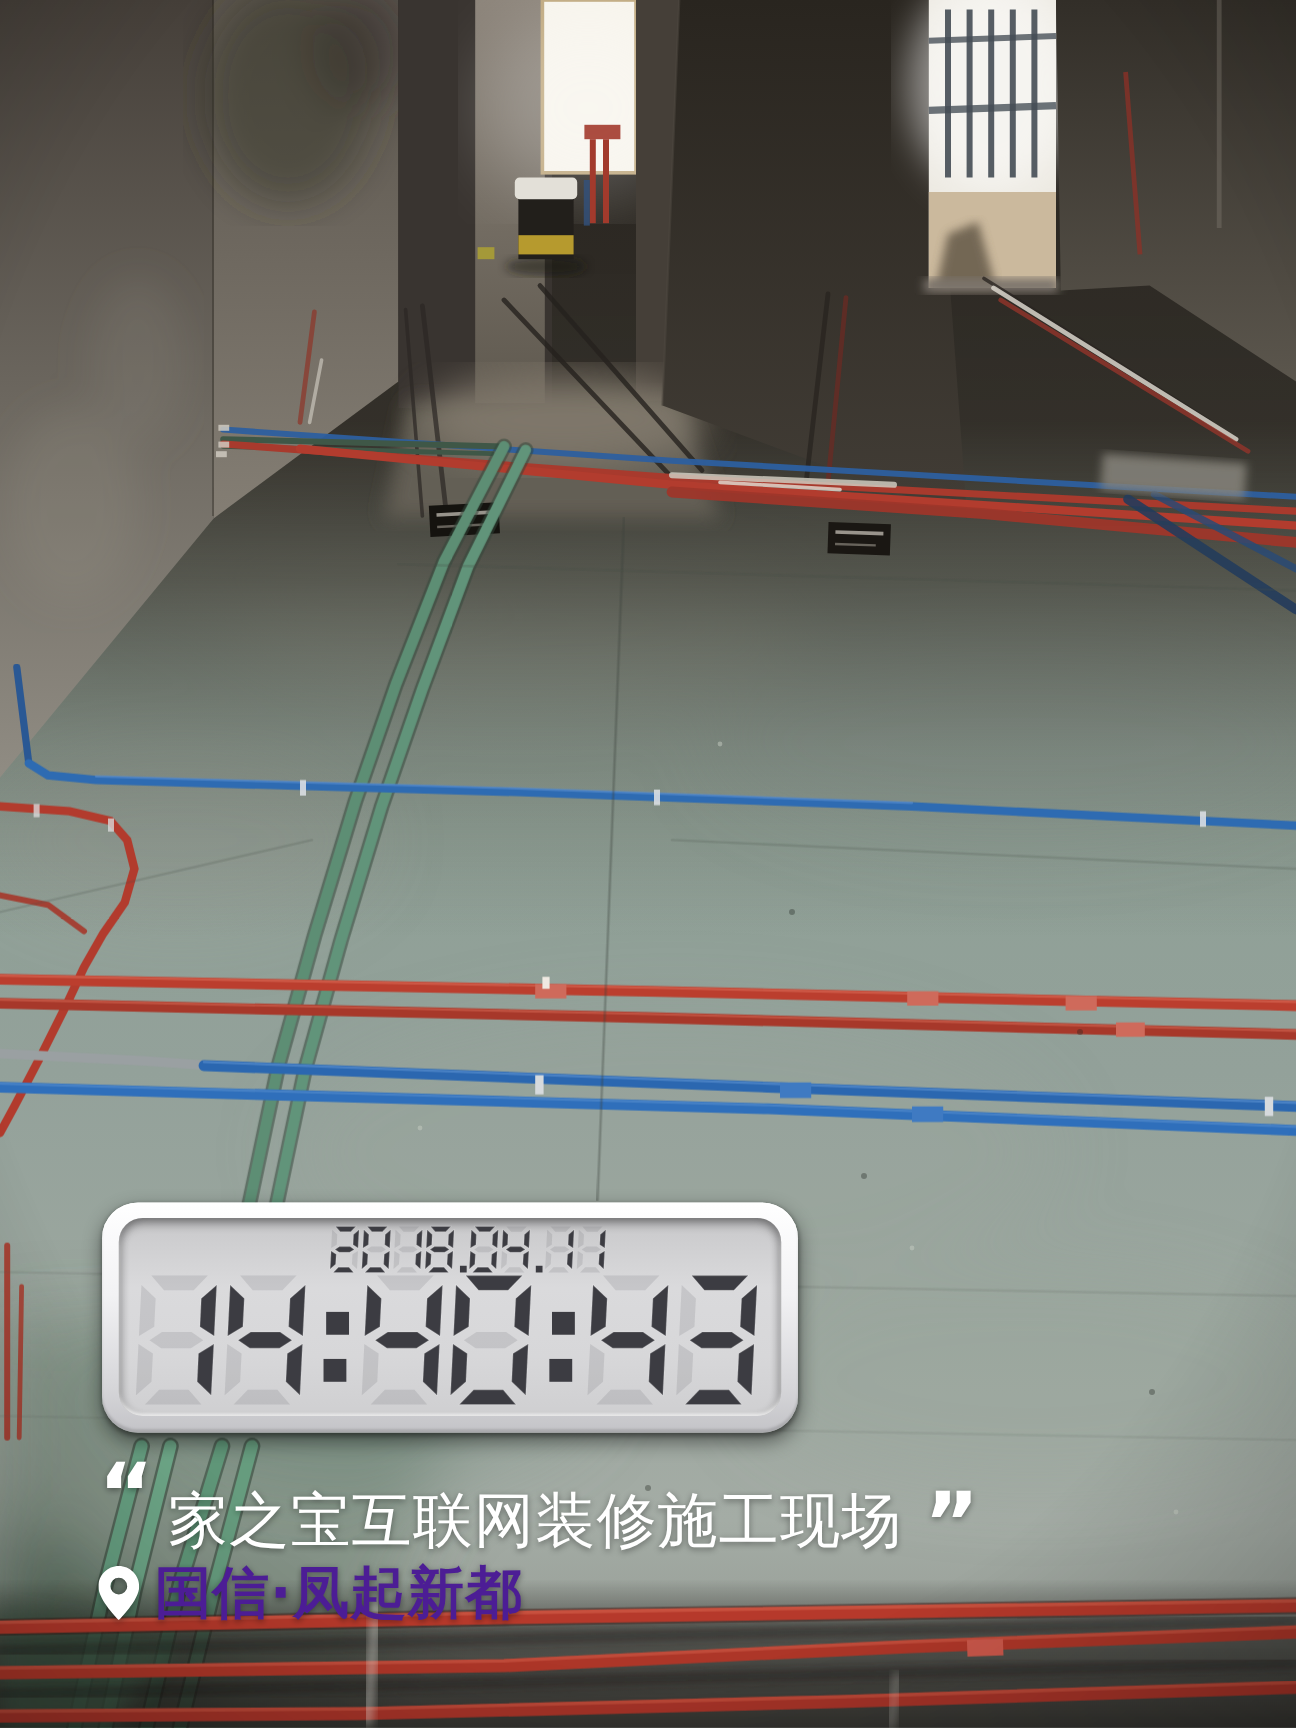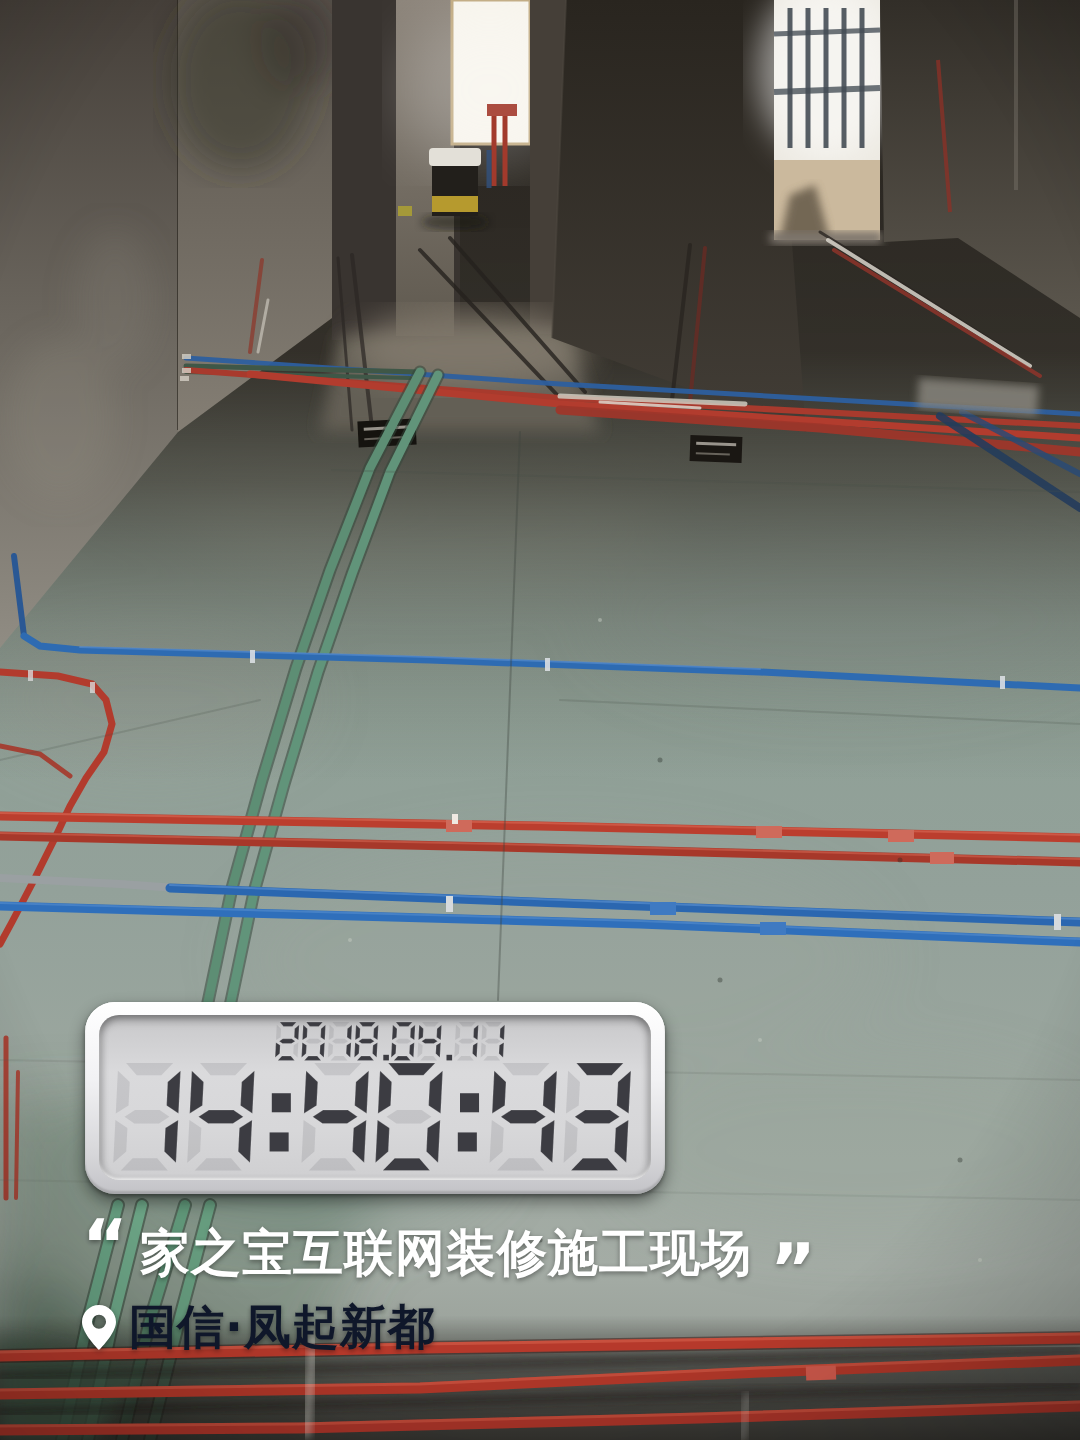--- a/index.html
+++ b/index.html
@@ -13,24 +13,24 @@
                     0 7px 16px rgba(0,0,0,.45), 0 2px 4px rgba(0,0,0,.35);}
   .lcd{position:absolute;left:14px;right:14px;top:13px;bottom:14px;border-radius:20px;
        background:linear-gradient(180deg,#c8c8ca 0%,#dadadc 35%,#d7d7d9 70%,#cfcfd1 100%);
        box-shadow:inset 0 5px 8px rgba(0,0,0,.35), inset 0 -2px 3px rgba(255,255,255,.85),
                   inset 4px 0 6px rgba(0,0,0,.12), inset -4px 0 6px rgba(0,0,0,.12);}
   .lcd svg{position:absolute;left:0;top:0;width:100%;height:100%;}
   
   .caption{position:absolute;left:82px;top:1222px;display:flex;align-items:flex-start;
            color:#fff;text-shadow:0 2px 5px rgba(0,0,0,.40);white-space:nowrap;}
   .qo{font-size:70px;font-weight:bold;line-height:50px;margin-right:12px;transform:translateY(-2px);}
-  .ctext{font-size:50px;font-weight:bold;letter-spacing:1px;line-height:62px;}
+  .ctext{font-size:50px;font-weight:normal;letter-spacing:1px;line-height:62px;margin-top:14px;}
   .qc{font-size:70px;font-weight:bold;line-height:50px;margin-left:18px;transform:translateY(22px);}
   .loc{position:absolute;left:82px;top:1296px;display:flex;align-items:center;
-       color:#0f172a;text-shadow:0 2px 5px rgba(0,0,0,.40);white-space:nowrap;}
+       color:#4c1d95;text-shadow:0 2px 5px rgba(0,0,0,.40);white-space:nowrap;}
   .pin{width:34px;height:45px;margin-right:13px;flex:0 0 auto;
        filter:drop-shadow(0 2px 3px rgba(0,0,0,.35));}
   .ltext{font-size:47px;font-weight:bold;letter-spacing:1px;}
 </style>
 </head>
 <body>
 
 <div class="stage">
 
   <svg class="photo" viewBox="0 0 1080 1440" xmlns="http://www.w3.org/2000/svg">

